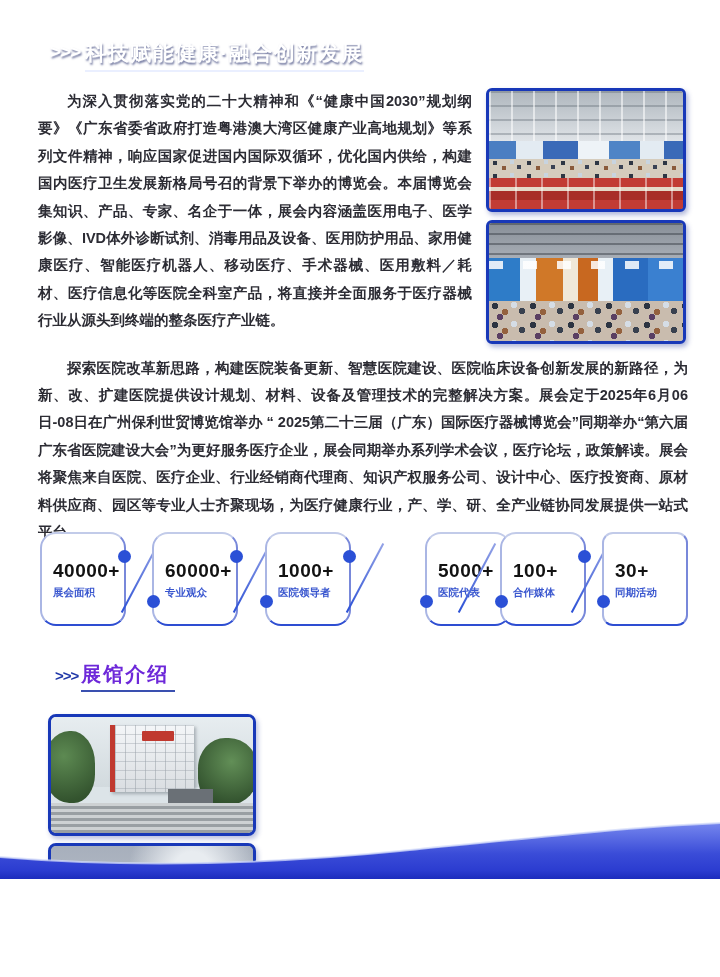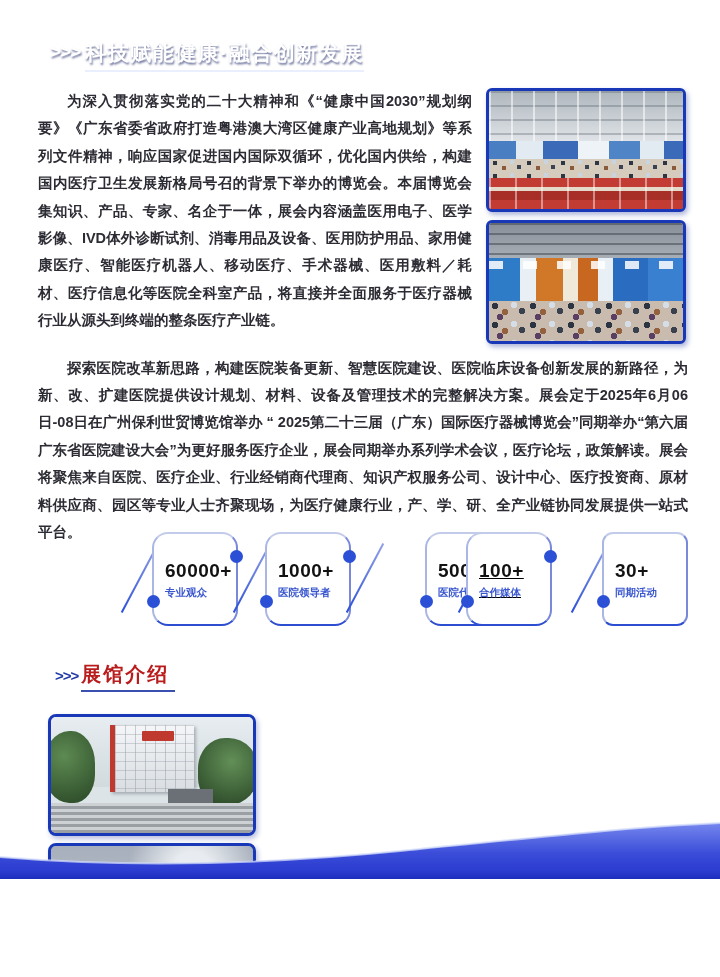--- a/index.html
+++ b/index.html
@@ -79,27 +79,27 @@
   .stat-badge { position:absolute; top:3px; width:86px; height:94px; background:#ffffff;
     border:2px solid #c2cbe9; border-left-color:#aab6e4; border-right-color:#7888da;
     border-bottom-color:#2e4ed2; border-radius:16px; text-align:left; padding:26px 0 0 11px; }
   .stat-badge .num { font-size:19px; font-weight:bold; color:#121212; letter-spacing:0.5px; }
   .stat-badge .lbl { font-size:10.5px; font-weight:600; color:#3a57cf; margin-top:4px; }
   .dot { position:absolute; width:13px; height:13px; border-radius:50%; background:#2b50d6; }
   .dot.tr { top:16px; right:-7px; }
   .dot.bl { bottom:16px; left:-7px; }
   .slash { position:absolute; top:10px; width:2px; height:78px;
     background:linear-gradient(180deg,#93a2e6,#2b50d6); transform:rotate(28deg); }
-  .b0{left:0;} .b1{left:112px;} .b2{left:225px;} .b3{left:337px;margin-left:48px;} .b4{left:426px;text-decoration:underline;} .b5{left:562px;border-radius:11px;}
+  .b0{left:0;} .b1{left:112px;} .b2{left:225px;} .b3{left:337px;margin-left:48px;} .b4{left:460px;} .b5{left:562px;border-radius:11px;}
   .s0{left:99px;} .s1{left:211px;} .s2{left:324px;} .s3{left:436px;} .s4{left:549px;}
 
   
   .sec2-title { position:absolute; left:55px; top:659px; white-space:nowrap; }
   .sec2-title .arrows { font-size:15px; font-weight:bold; color:#2038a8; letter-spacing:-1px; margin-right:3px; }
-  .sec2-title .ttl { font-size:20px; font-weight:bold; color:#b91c1c; letter-spacing:2px;
+  .sec2-title .ttl { font-size:20px; font-weight:bold; color:#6d28d9; letter-spacing:2px;
     padding:0 6px 5px 0; border-bottom:2px solid #3a50b0; }
 
   .bld-col { position:absolute; left:48px; top:714px; width:212px; }
   .bld { width:208px; border:3px solid #1838b8; border-radius:8px; overflow:hidden;
     position:relative; margin-bottom:7px; box-shadow:2px 3px 5px rgba(30,50,150,0.3); }
   .bld.b-top { height:122px; background:#dce4e8; }
   .bld.b-bottom { height:106px; background:#aeb6c2; }
   .bld > div { position:absolute; }
 
   
@@ -162,20 +162,26 @@
         <div class="p2-booths"></div>
         <div class="p2-signs"></div>
         <div class="p2-crowd"></div>
       </div>
     </div>
     <p class="p1">为深入贯彻落实党的二十大精神和《“健康中国2030”规划纲要》《广东省委省政府打造粤港澳大湾区健康产业高地规划》等系列文件精神，响应国家促进国内国际双循环，优化国内供给，构建国内医疗卫生发展新格局号召的背景下举办的博览会。本届博览会集知识、产品、专家、名企于一体，展会内容涵盖医用电子、医学影像、IVD体外诊断试剂、消毒用品及设备、医用防护用品、家用健康医疗、智能医疗机器人、移动医疗、手术器械、医用敷料／耗材、医疗信息化等医院全科室产品，将直接并全面服务于医疗器械行业从源头到终端的整条医疗产业链。</p>
     <p class="p2">探索医院改革新思路，构建医院装备更新、智慧医院建设、医院临床设备创新发展的新路径，为新、改、扩建医院提供设计规划、材料、设备及管理技术的完整解决方案。展会定于2025年6月06日-08日在广州保利世贸博览馆举办 “ 2025第二十三届（广东）国际医疗器械博览会”同期举办“第六届广东省医院建设大会”为更好服务医疗企业，展会同期举办系列学术会议，医疗论坛，政策解读。展会将聚焦来自医院、医疗企业、行业经销商代理商、知识产权服务公司、设计中心、医疗投资商、原材料供应商、园区等专业人士齐聚现场，为医疗健康行业，产、学、研、全产业链协同发展提供一站式平台。</p>
   </div>
 
   <div class="stats-row">
+    <div class="stat-badge first b0">
+      <span class="dot tr"></span>
+
+      <div class="num">40000+</div>
+      <div class="lbl">展会面积</div>
+    </div>
     <div class="slash s0"></div>
     <div class="stat-badge b1">
       <span class="dot tr"></span>
       <span class="dot bl"></span>
       <div class="num">60000+</div>
       <div class="lbl">专业观众</div>
     </div>
     <div class="slash s1"></div>
     <div class="stat-badge b2">
       <span class="dot tr"></span>

